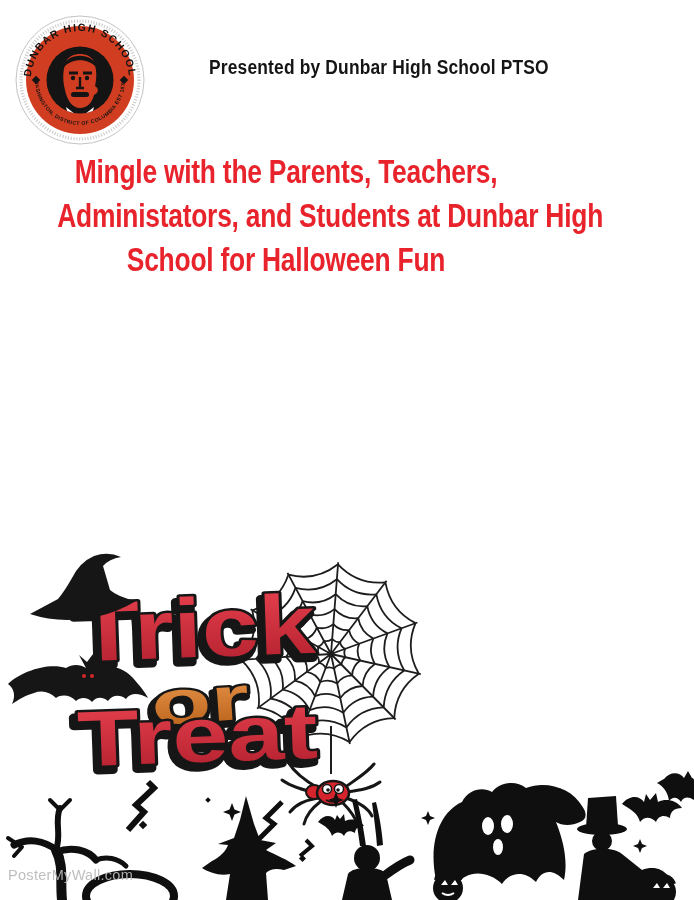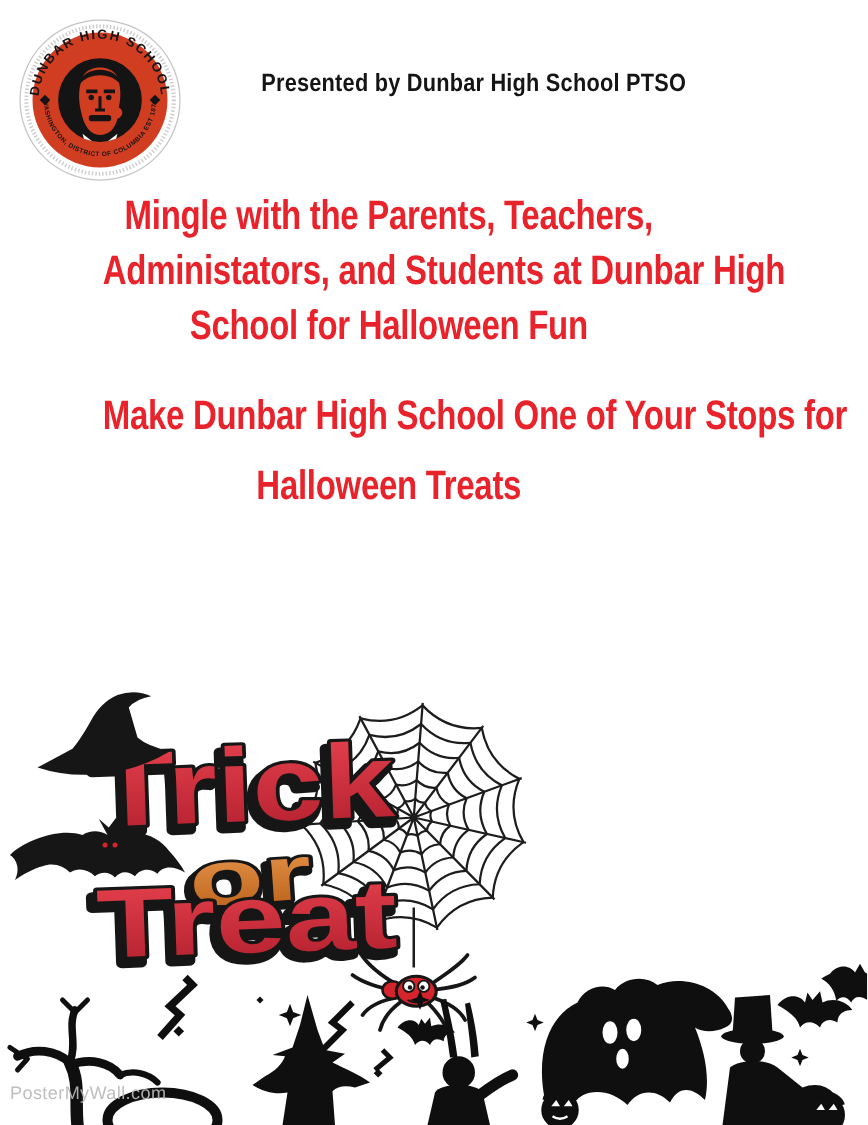--- a/index.html
+++ b/index.html
@@ -11,21 +11,21 @@
   
   .presented{
     position:absolute;left:209px;top:56px;
     font-size:20px;font-weight:bold;color:#151515;
     transform:scaleX(.87);transform-origin:0 0;letter-spacing:.2px;
     white-space:nowrap;z-index:2;
   }
   
   .block{
     position:absolute;left:0;width:572px;text-align:center;
-    color:#e8232b;font-weight:bold;font-size:33px;z-index:2;padding-left:25px;
+    color:#e8232b;font-weight:bold;font-size:33px;z-index:2;
   }
   .block .ln{transform:scaleX(.8);transform-origin:50% 50%;letter-spacing:-.3px;white-space:nowrap;}
   .intro{top:150px}.intro .ln{line-height:44px}
   .stops{top:304px}.stops .ln{line-height:56px}
   .when{top:416px}.when .ln{line-height:53px}
   
   .art{position:absolute;left:0;top:540px;width:694px;height:360px;z-index:1;
        font-family:"Liberation Sans",sans-serif;}
   .seal{position:absolute;left:14px;top:14px;width:132px;height:132px;z-index:2;
         font-family:"Liberation Sans",sans-serif;}
@@ -73,24 +73,20 @@
   </svg>
 
   <div class="presented">Presented by Dunbar High School PTSO</div>
 
   <div class="block intro">
     <div class="ln">Mingle with the Parents, Teachers,</div>
     <div class="ln">Administators, and Students at Dunbar High</div>
     <div class="ln">School for Halloween Fun</div>
   </div>
 
-  <div class="block stops">
-    <div class="ln">Make Dunbar High School One of Your Stops for</div>
-    <div class="ln">Halloween Treats</div>
-  </div>
 
 
   <svg class="art" viewBox="0 540 694 360">
     <defs>
       <linearGradient id="gRed" x1="0" y1="0" x2="0" y2="1">
         <stop offset="0" stop-color="#ea4350"></stop>
           <stop offset="1" stop-color="#b01e2c"></stop>
       </linearGradient>
       <linearGradient id="gOr" x1="0" y1="0" x2="0" y2="1">
         <stop offset="0" stop-color="#ef9d52"></stop>

